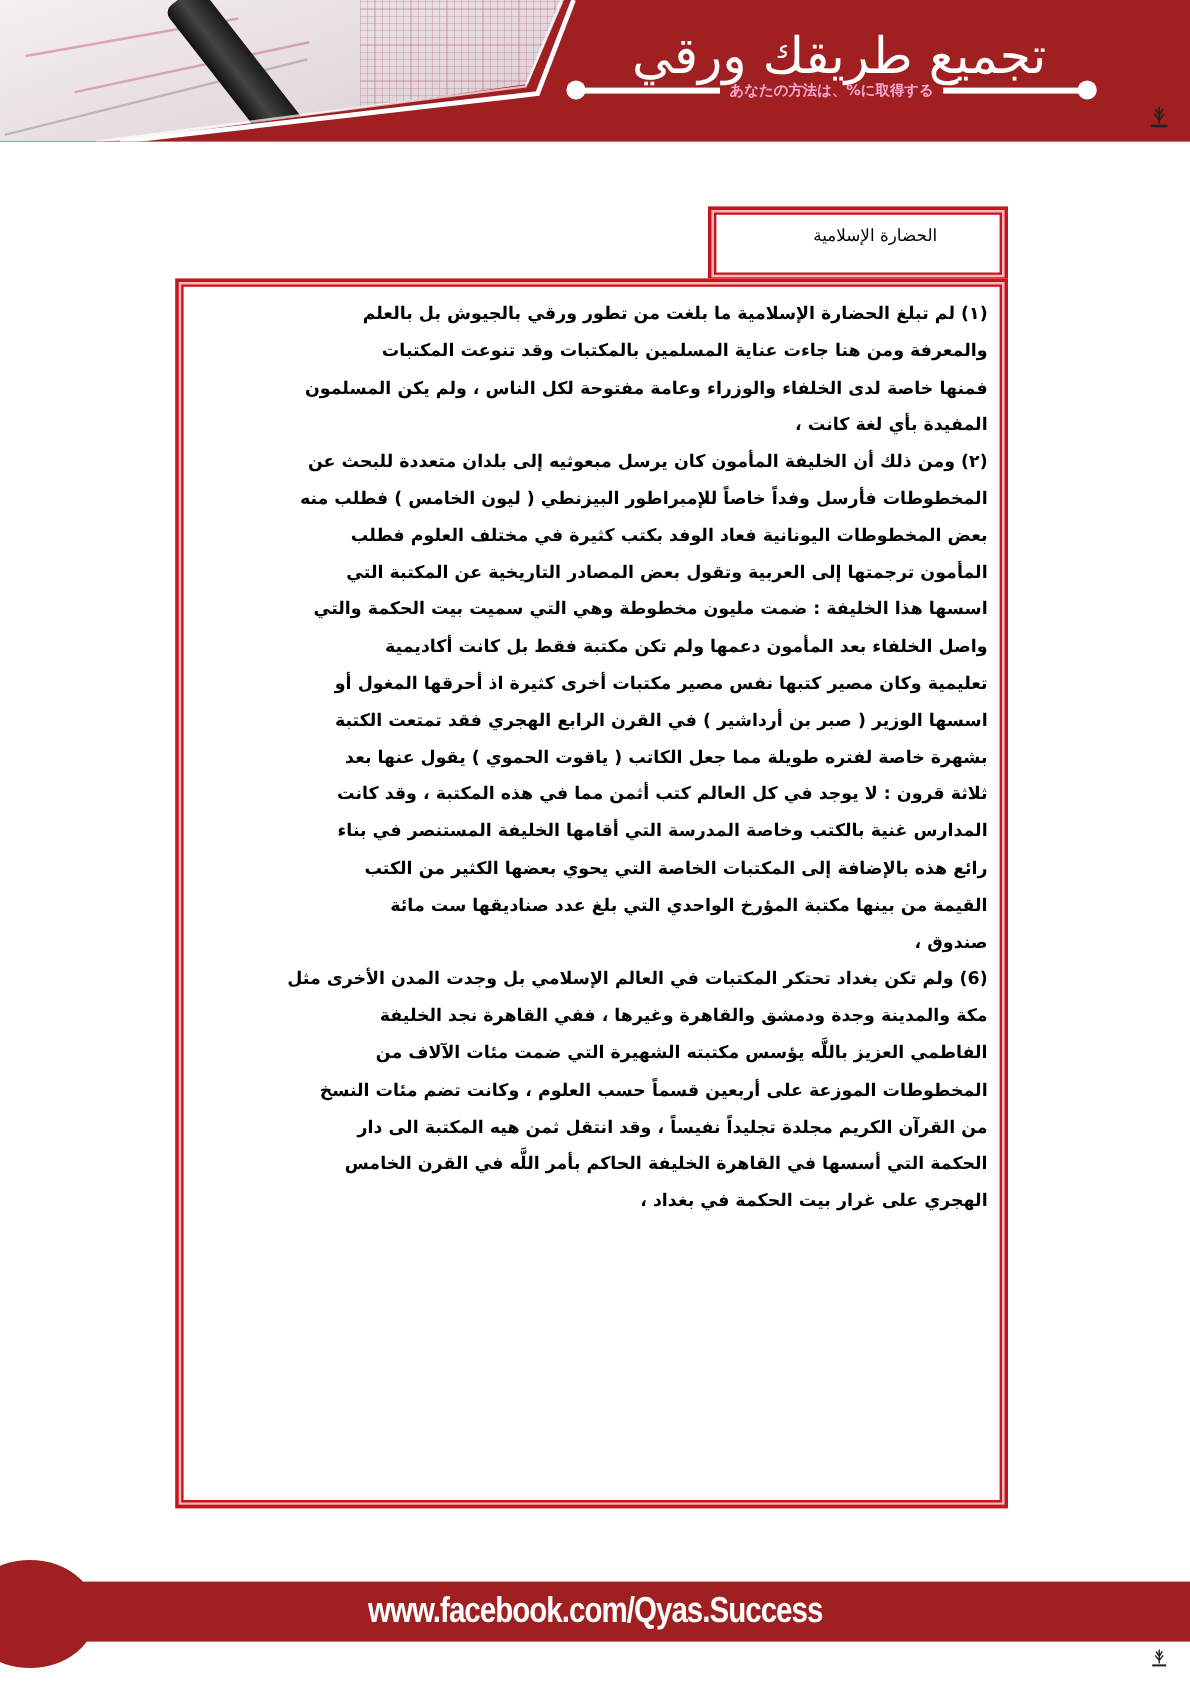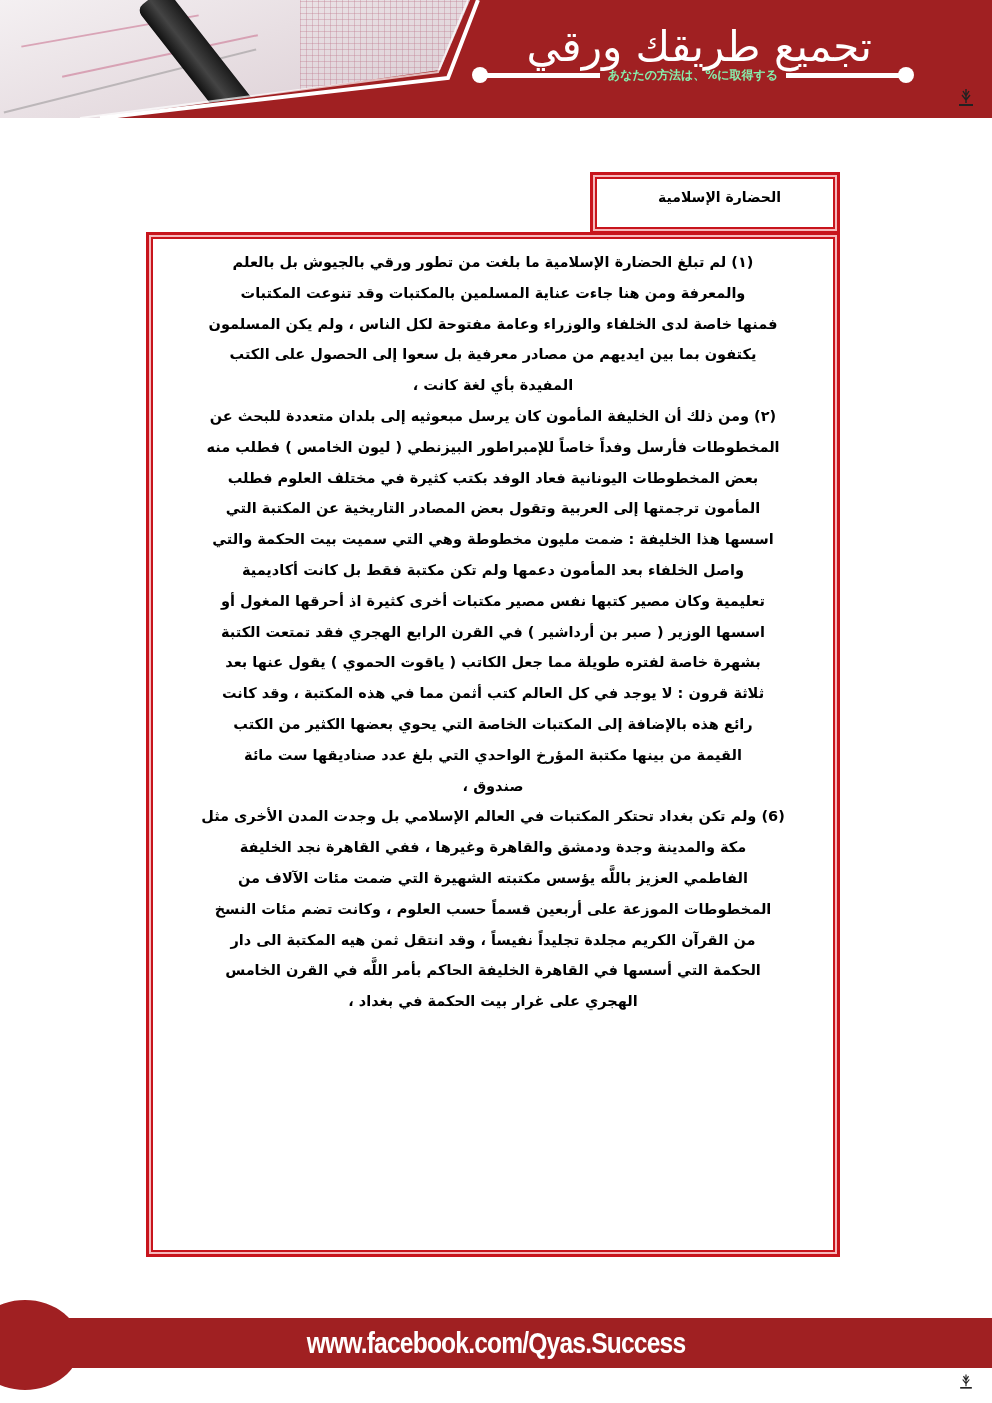--- a/index.html
+++ b/index.html
@@ -49,52 +49,52 @@
     .header-sub .bar {
       flex: 1; height: 5px; background: #ffffff; position: relative;
     }
     .header-sub .bar.left::before, .header-sub .bar.right::after {
       content: ""; position: absolute; top: -6px; width: 16px; height: 16px;
       background: #ffffff; border-radius: 50%;
     }
     .header-sub .bar.left::before { left: -6px; }
     .header-sub .bar.right::after { right: -6px; }
     .header-sub .text {
-      color: #86efac; font-size: 12px; font-weight: bold; padding: 0 8px;
+      color: #f9a8d4; font-size: 12px; font-weight: bold; padding: 0 8px;
       white-space: nowrap;
     }
     .header-logo {
       position: absolute; right: 14px; top: 86px; width: 24px; height: 24px;
       color: #222; font-size: 14px; text-align: center;
     }
 
     
     .title-box {
       position: absolute; left: 590px; top: 172px; width: 250px; height: 62px;
       box-sizing: border-box;
       border: 3px solid #c8141c;
       box-shadow: inset 0 0 0 2px #f6b9bc, inset 0 0 0 4px #c8141c;
       background: #fff;
     }
     .title-box .title {
       position: absolute; right: 56px; top: 14px;
-      direction: rtl; font-size: 14px; font-weight: bold; color: #000; margin-left: 48px;
+      direction: rtl; font-size: 14px; font-weight: normal; color: #000; margin-left: 48px;
     }
 
     
     .body-frame {
       position: absolute; left: 146px; top: 232px; width: 694px; height: 1025px;
       box-sizing: border-box;
       border: 3px solid #c8141c;
       box-shadow: inset 0 0 0 2px #f6b9bc, inset 0 0 0 4px #c8141c;
       background: #fff;
     }
     .body-text {
       position: absolute; left: 14px; right: 14px; top: 12px;
-      direction: rtl; text-align: center;
+      direction: rtl; 
       font-family: "DejaVu Sans", sans-serif;
       font-size: 14.5px; font-weight: bold; color: #000;
       line-height: 30.8px;
     }
     .body-text .line { display: block; white-space: nowrap; }
 
     
     .footer-circle {
       position: absolute; left: -30px; top: 1300px; width: 110px; height: 90px;
       background: #a02022; border-radius: 50%;
@@ -146,32 +146,32 @@
 
 <div class="title-box">
   <div class="title">الحضارة الإسلامية</div>
 </div>
 
 <div class="body-frame">
   <div class="body-text">
     <span class="line">(١)  لم تبلغ الحضارة الإسلامية ما بلغت من تطور ورقي بالجيوش بل بالعلم</span>
     <span class="line">والمعرفة ومن هنا جاءت عناية المسلمين بالمكتبات وقد تنوعت المكتبات</span>
     <span class="line">فمنها خاصة لدى الخلفاء والوزراء وعامة مفتوحة لكل الناس ، ولم يكن المسلمون</span>
-    <span class="line">يكتفون بما بين ايديهم من مصادر معرفية بل سعوا إلى الحصول على الكتب</span>
     <span class="line">المفيدة بأي لغة كانت ،</span>
     <span class="line">(٢) ومن ذلك أن الخليفة المأمون كان يرسل مبعوثيه إلى بلدان متعددة للبحث عن</span>
     <span class="line">المخطوطات فأرسل وفداً خاصاً للإمبراطور البيزنطي ( ليون الخامس ) فطلب منه</span>
     <span class="line">بعض المخطوطات اليونانية فعاد الوفد بكتب كثيرة في مختلف العلوم فطلب</span>
     <span class="line">المأمون ترجمتها إلى العربية وتقول بعض المصادر التاريخية عن المكتبة التي</span>
     <span class="line">اسسها هذا الخليفة : ضمت مليون مخطوطة وهي التي سميت بيت الحكمة والتي</span>
     <span class="line">واصل الخلفاء بعد المأمون دعمها ولم تكن مكتبة فقط بل كانت أكاديمية</span>
     <span class="line">تعليمية وكان مصير كتبها نفس مصير مكتبات أخرى كثيرة اذ أحرقها المغول أو</span>
     <span class="line">اسسها الوزير ( صبر بن أرداشير ) في القرن الرابع الهجري فقد تمتعت الكتبة</span>
     <span class="line">بشهرة خاصة لفتره طويلة مما جعل الكاتب ( ياقوت الحموي ) يقول عنها بعد</span>
     <span class="line">ثلاثة قرون : لا يوجد في كل العالم كتب أثمن مما في هذه المكتبة ، وقد كانت</span>
+    <span class="line">المدارس غنية بالكتب وخاصة المدرسة التي أقامها الخليفة المستنصر في بناء</span>
     <span class="line">رائع هذه بالإضافة إلى المكتبات الخاصة التي يحوي بعضها الكثير من الكتب</span>
     <span class="line">القيمة من بينها مكتبة المؤرخ الواحدي التي بلغ عدد صناديقها ست مائة</span>
     <span class="line">صندوق ،</span>
     <span class="line">(6) ولم تكن بغداد تحتكر المكتبات في العالم الإسلامي بل وجدت المدن الأخرى مثل</span>
     <span class="line">مكة والمدينة وجدة ودمشق والقاهرة وغيرها ، ففي القاهرة نجد الخليفة</span>
     <span class="line">الفاطمي العزيز باللَّه يؤسس مكتبته الشهيرة التي ضمت مئات الآلاف من</span>
     <span class="line">المخطوطات الموزعة على أربعين قسماً حسب العلوم ، وكانت تضم مئات النسخ</span>
     <span class="line">من القرآن الكريم مجلدة تجليداً نفيساً ، وقد انتقل ثمن هيه المكتبة الى دار</span>
     <span class="line">الحكمة التي أسسها في القاهرة الخليفة الحاكم بأمر اللَّه في القرن الخامس</span>
     <span class="line">الهجري على غرار بيت الحكمة في بغداد ،</span>

